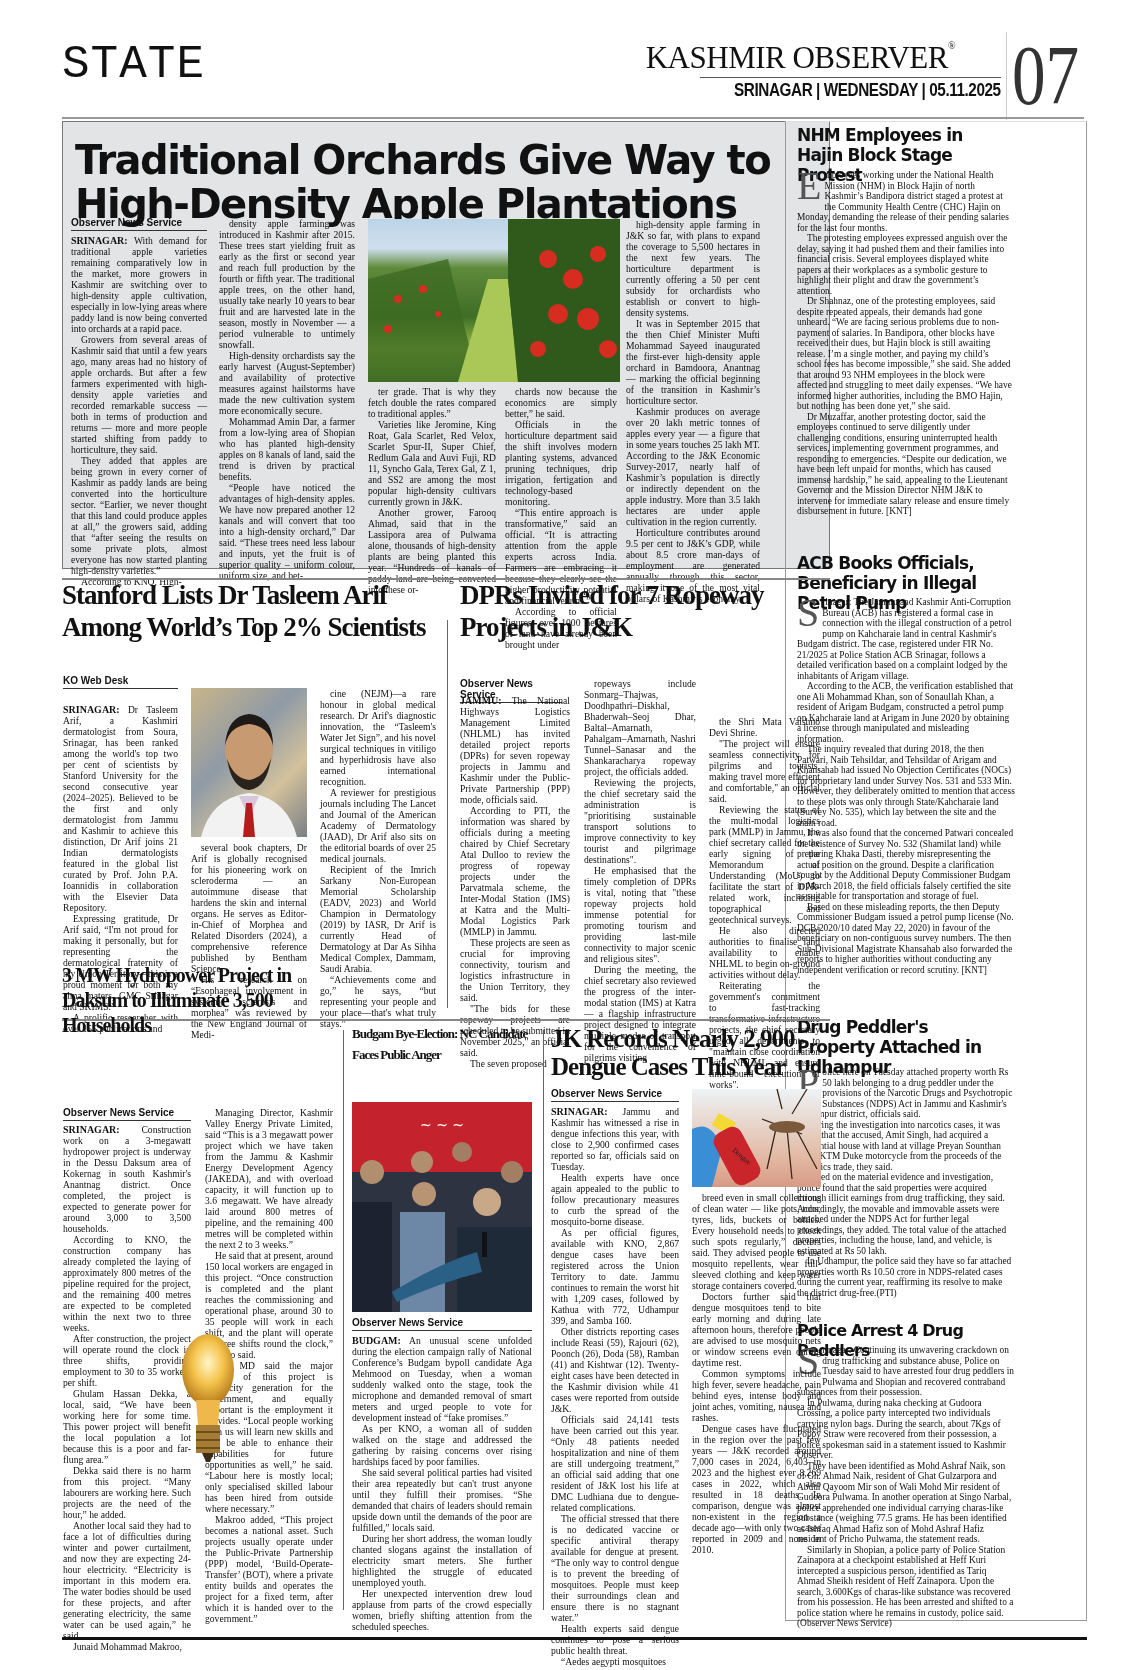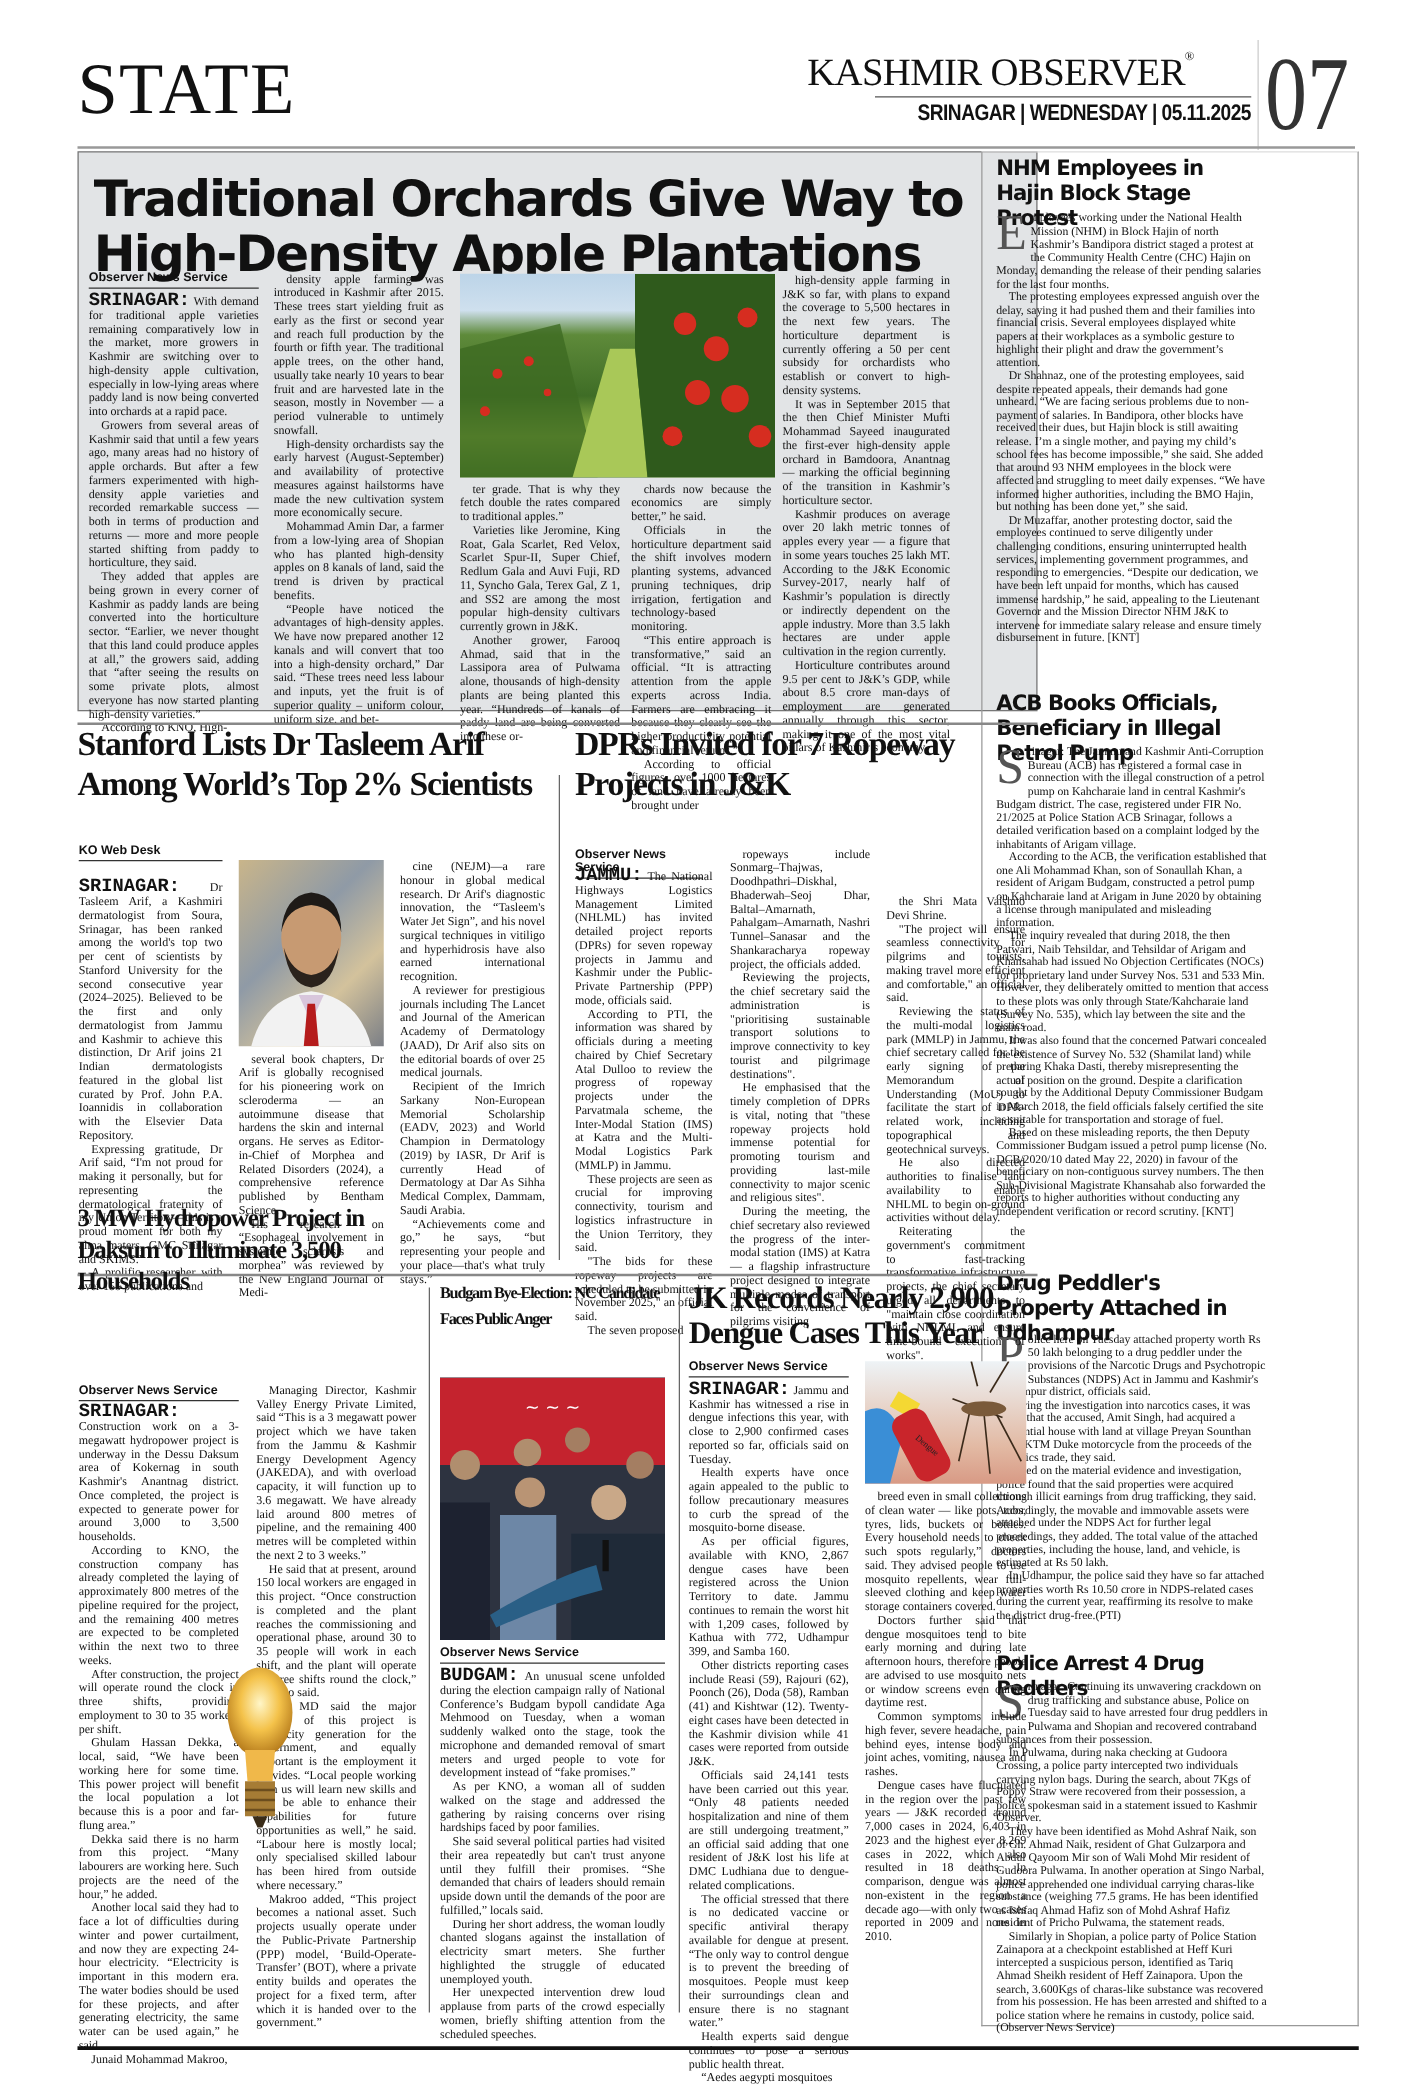--- a/index.html
+++ b/index.html
@@ -1,32 +1,32 @@
 <!DOCTYPE html>
 <html><head>
 <meta charset="utf-8">
 <style>
 *{box-sizing:border-box;margin:0;padding:0}
 body{width:1140px;height:1670px;background:#fff;font-family:"Liberation Serif",serif;color:#111;position:relative;overflow:hidden}
 .abs{position:absolute}
-.masthead-section{left:62px;top:42px;font-family:Liberation Serif, serif;font-size:58px;letter-spacing:1px;line-height:1}
+.masthead-section{left:62px;top:42px;font-family:Liberation Mono, monospace;font-size:46px;letter-spacing:1px;line-height:1}
 .brand{right:185px;top:40px;font-family:"Liberation Serif",serif;font-size:31px;letter-spacing:-0.5px;}
 .brand sup{font-size:10px;vertical-align:top}
 .brandline{left:700px;top:77px;width:301px;border-top:1px solid #555}
 .dateline{right:139px;top:80px;font-family:"Liberation Sans",sans-serif;font-size:18px;font-weight:bold;letter-spacing:-0.5px;transform:scaleX(.85);transform-origin:right}
 .vsep{left:1006px;top:32px;height:88px;border-left:1px solid #ccc}
 .pageno{left:1012px;top:34px;font-family:"Liberation Serif",serif;font-size:84px;line-height:1;color:#333;transform:scaleX(.8);transform-origin:left}
 .topline{left:62px;top:117px;width:1022px;border-top:2px solid #999}
 .leadbox{left:62px;top:121px;width:768px;height:448px;background:#e2e4e6;border:1px solid #777}
 .lead-head{left:75px;top:138px;width:740px;font-family:"DejaVu Sans","Liberation Sans",sans-serif;font-weight:bold;font-size:40px;line-height:44px;letter-spacing:-1.5px}
 .byline{font-family:"Liberation Sans",sans-serif;font-weight:bold;font-size:10px;border-bottom:1px solid #333;padding-bottom:2px}
 .col{font-size:9.6px;line-height:11px;text-align:justify;hyphens:auto}
 .col p{text-indent:10px}
 .col p.first{text-indent:0}
-.col b{font-family:Liberation Mono, monospace;font-size:15px}
+.col b{font-family:Liberation Serif, serif;font-size:10px}
 .photo{overflow:hidden}
 .side-head{font-family:"DejaVu Sans","Liberation Sans",sans-serif;font-weight:bold;font-size:17px;line-height:20px;letter-spacing:-.8px}
 .side-text{font-size:9.4px;line-height:10.5px}
 .side-text p{text-indent:10px}
 .side-text p.first{text-indent:0}
 .dropcap{float:left;font-size:40px;line-height:32px;color:#555;margin-right:3px;font-family:"Liberation Serif",serif}
 .serif-head{font-family:"Liberation Serif",serif;font-weight:bold;letter-spacing:-1px}
 .hr{border-top:2px solid #888}
 .vr{border-left:1px solid #666}
 </style>

